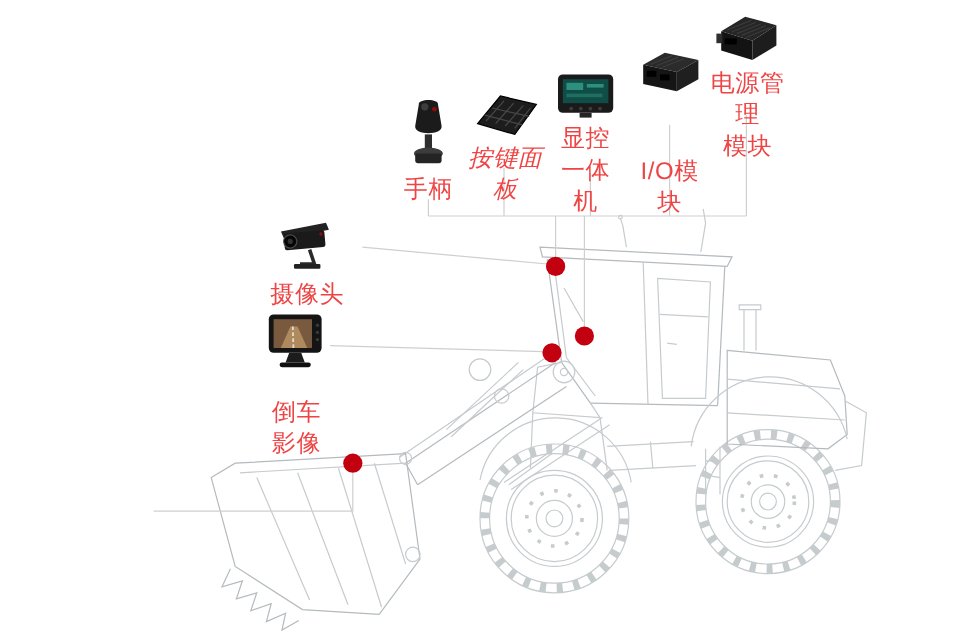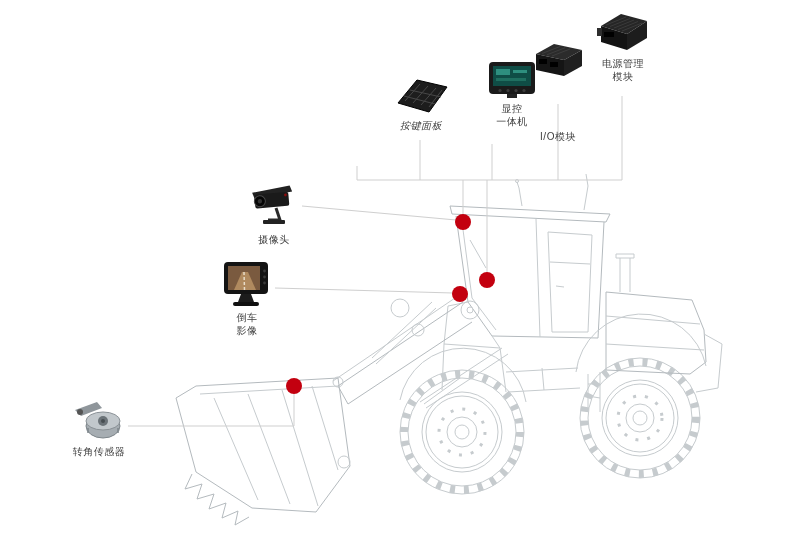--- a/index.html
+++ b/index.html
@@ -3,21 +3,21 @@
 <meta charset="utf-8">
 <style>
   html,body{margin:0;padding:0;background:#fff;}
   #stage{
     position:relative;width:800px;height:536px;background:#ffffff;overflow:hidden;
     font-family:"Liberation Sans","DejaVu Sans",sans-serif;
   }
   #machine-layer{position:absolute;left:0;top:0;z-index:1;}
   .component{position:absolute;z-index:3;display:flex;flex-direction:column;align-items:center;}
   .component .label{
-    margin-top:3px;font-size:10px;line-height:1.3;color:#404040;text-align:center;
+    margin-top:3px;font-size:20px;line-height:1.3;color:#ef4444;text-align:center;
     white-space:pre-line;letter-spacing:.5px;
   }
   .machine{stroke:#c6cbce;fill:none;stroke-width:1;}
   .machine-dark{stroke:#b4babe;fill:none;stroke-width:1;}
   .connector{stroke:#cfcfcf;fill:none;stroke-width:1;}
   .tread{fill:none;stroke:#c6cbce;stroke-width:8;}
   .bolts{fill:none;stroke:#c6cbce;stroke-width:3;}
 </style>
 </head>
 <body>
@@ -111,31 +111,42 @@
     </g>
 
     <g>
       <circle cx="463" cy="222" r="8" fill="#c3000f"></circle>
       <circle cx="487" cy="280" r="8" fill="#c3000f"></circle>
       <circle cx="460" cy="294" r="8" fill="#c3000f"></circle>
       <circle cx="294" cy="386" r="8" fill="#c3000f"></circle>
     </g>
   </svg>
 
+  <div class="component" style="left:327px;top:80px;width:60px;">
+    <svg width="44" height="62" viewBox="0 0 44 62">
+      <path d="M14,7 C13,2 31,2 30,7 L33,25 C34,33 10,33 11,25 Z" fill="#1b1b1b"></path>
+      <circle cx="19" cy="9" r="3" fill="#3d3d3d"></circle>
+      <circle cx="27" cy="11" r="2" fill="#8c0b0b"></circle>
+      <rect x="19" y="32" width="6" height="13" fill="#2e2e2e"></rect>
+      <ellipse cx="22" cy="48" rx="12" ry="5" fill="#3c3c3c"></ellipse>
+      <rect x="11" y="48" width="22" height="8" rx="2" fill="#242424"></rect>
+    </svg>
+    <div class="label">手柄</div>
+  </div>
 
   <div class="component" style="left:390px;top:74px;width:62px;font-style:italic;">
     <svg width="60" height="42" viewBox="0 0 60 42">
       <path d="M7,29 L26,6 L56,13 L38,38 Z" fill="#1d1d1d" stroke="#000" stroke-width="1"></path>
       <path d="M14,27 L29,10 M22,29 L37,12 M30,31 L45,14 M38,33 L51,16" stroke="#474747" stroke-width="1" fill="none"></path>
       <path d="M13,22 L44,30 M19,16 L50,23" stroke="#474747" stroke-width="1" fill="none"></path>
     </svg>
     <div class="label">按键面板</div>
   </div>
 
-  <div class="component" style="left:484px;top:60px;width:56px;font-family:Liberation Mono, monospace;">
+  <div class="component" style="left:460px;top:60px;width:56px;">
     <svg width="50" height="40" viewBox="0 0 50 40">
       <rect x="2" y="2" width="46" height="32" rx="4" fill="#1a1a1a"></rect>
       <rect x="6" y="6" width="38" height="20" fill="#0f4d46"></rect>
       <rect x="9" y="9" width="14" height="6" fill="#2e8f7f"></rect>
       <rect x="26" y="10" width="14" height="3" fill="#2e8f7f"></rect>
       <rect x="9" y="18" width="30" height="3" fill="#1f6f60"></rect>
       <circle cx="13" cy="30.5" r="1.6" fill="#3c3c3c"></circle>
       <circle cx="21" cy="30.5" r="1.6" fill="#3c3c3c"></circle>
       <circle cx="29" cy="30.5" r="1.6" fill="#3c3c3c"></circle>
       <circle cx="37" cy="30.5" r="1.6" fill="#3c3c3c"></circle>
@@ -163,57 +174,45 @@
       <path d="M6,16 L32,24 L32,40 L6,32 Z" fill="#131313"></path>
       <path d="M32,24 L52,11 L52,28 L32,40 Z" fill="#1d1d1d"></path>
       <path d="M11,15 L31,7 M15,16.5 L35,8.5 M19,18 L39,10 M23,19.5 L43,11.5 M27,21 L47,13" stroke="#3a3a3a" stroke-width="1" fill="none"></path>
       <rect x="2" y="18" width="5" height="8" fill="#2e2e2e"></rect>
       <rect x="9" y="22" width="10" height="5" fill="#000"></rect>
     </svg>
     <div class="label">电源管理
 模块</div>
   </div>
 
-  <div class="component" style="left:242px;top:182px;width:64px;">
+  <div class="component" style="left:224px;top:182px;width:64px;">
     <svg width="56" height="48" viewBox="0 0 56 48">
       <g transform="rotate(-5 28 20)">
         <path d="M7,9 L45,5 L47,11 L9,15 Z" fill="#222"></path>
         <rect x="9" y="11" width="34" height="14" rx="2" fill="#1a1a1a"></rect>
         <circle cx="14" cy="18" r="5.5" fill="#050505" stroke="#4a4a4a" stroke-width="1"></circle>
         <circle cx="14" cy="18" r="2.2" fill="#333"></circle>
         <circle cx="40" cy="14" r="1.4" fill="#8c0b0b"></circle>
       </g>
       <path d="M30,26 L34,38 L22,38" stroke="#2a2a2a" stroke-width="3" fill="none"></path>
       <rect x="17" y="38" width="22" height="4" rx="1" fill="#222"></rect>
     </svg>
     <div class="label">摄像头</div>
   </div>
 
-  <div class="component" style="left:217px;top:260px;width:60px;">
+  <div class="component" style="left:217px;top:260px;width:60px;gap:20px;">
     <svg width="52" height="48" viewBox="0 0 52 48">
       <rect x="3" y="2" width="44" height="32" rx="4" fill="#141414"></rect>
       <rect x="7" y="6" width="32" height="24" fill="#7a5a3f"></rect>
       <path d="M13,30 L21,12 L27,12 L35,30 Z" fill="#b08a5f"></path>
       <path d="M23,12 L23.5,30" stroke="#e8dcc8" stroke-width="1.5" stroke-dasharray="3 2" fill="none"></path>
       <circle cx="43.5" cy="11" r="1.4" fill="#3a3a3a"></circle>
       <circle cx="43.5" cy="17" r="1.4" fill="#3a3a3a"></circle>
       <circle cx="43.5" cy="23" r="1.4" fill="#3a3a3a"></circle>
       <path d="M20,34 L30,34 L33,42 L17,42 Z" fill="#1c1c1c"></path>
       <rect x="12" y="42" width="26" height="4" rx="2" fill="#101010"></rect>
     </svg>
     <div class="label">倒车
 影像</div>
   </div>
 
-  <div class="component" style="left:58px;top:398px;width:82px;">
-    <svg width="56" height="44" viewBox="0 0 56 44">
-      <path d="M4,12 L26,4 L31,10 L10,18 Z" fill="#8f969b"></path>
-      <circle cx="9" cy="14" r="3" fill="#555"></circle>
-      <ellipse cx="32" cy="28" rx="17" ry="12" fill="#a6adb2" stroke="#7d858a" stroke-width="1"></ellipse>
-      <ellipse cx="32" cy="23" rx="17" ry="9" fill="#c2c8cc" stroke="#8a9196" stroke-width="1"></ellipse>
-      <circle cx="32" cy="23" r="5" fill="#6b7378"></circle>
-      <circle cx="32" cy="23" r="2" fill="#474e52"></circle>
-      <path d="M17,30 L17,35 M47,30 L47,35" stroke="#7d858a" stroke-width="1.5"></path>
-    </svg>
-    <div class="label">转角传感器</div>
-  </div>
 
 </div>
 
 </body></html>

